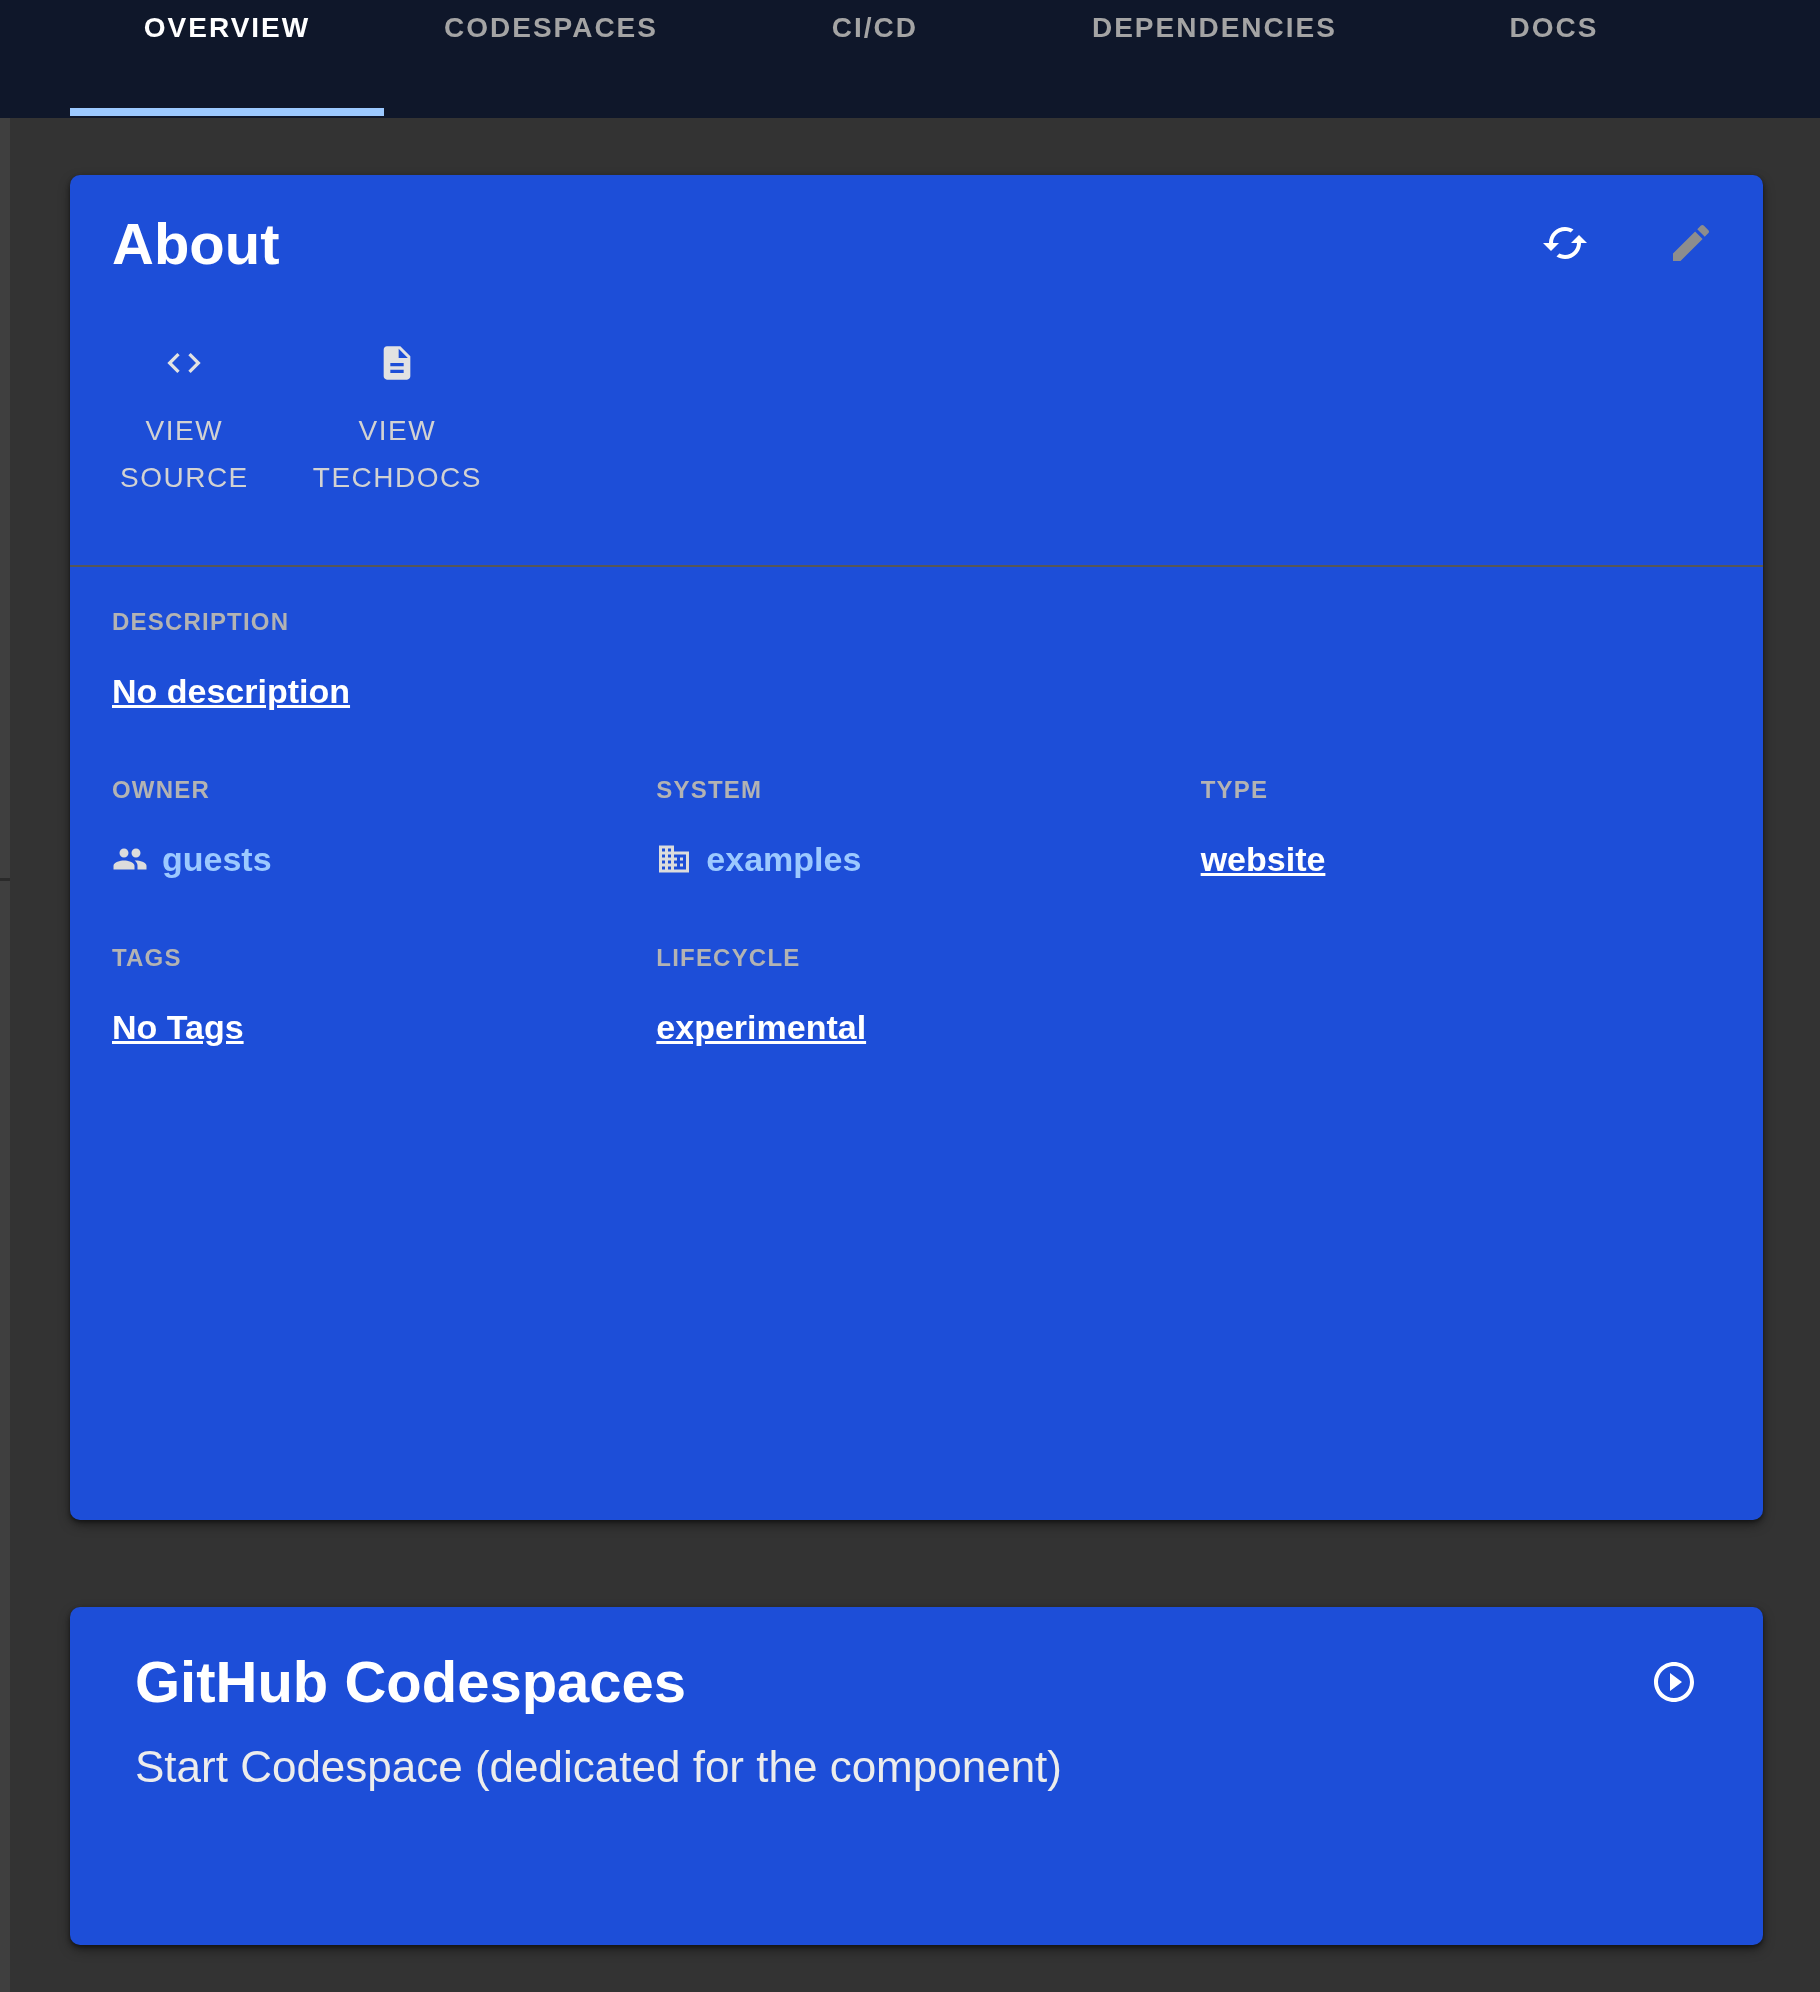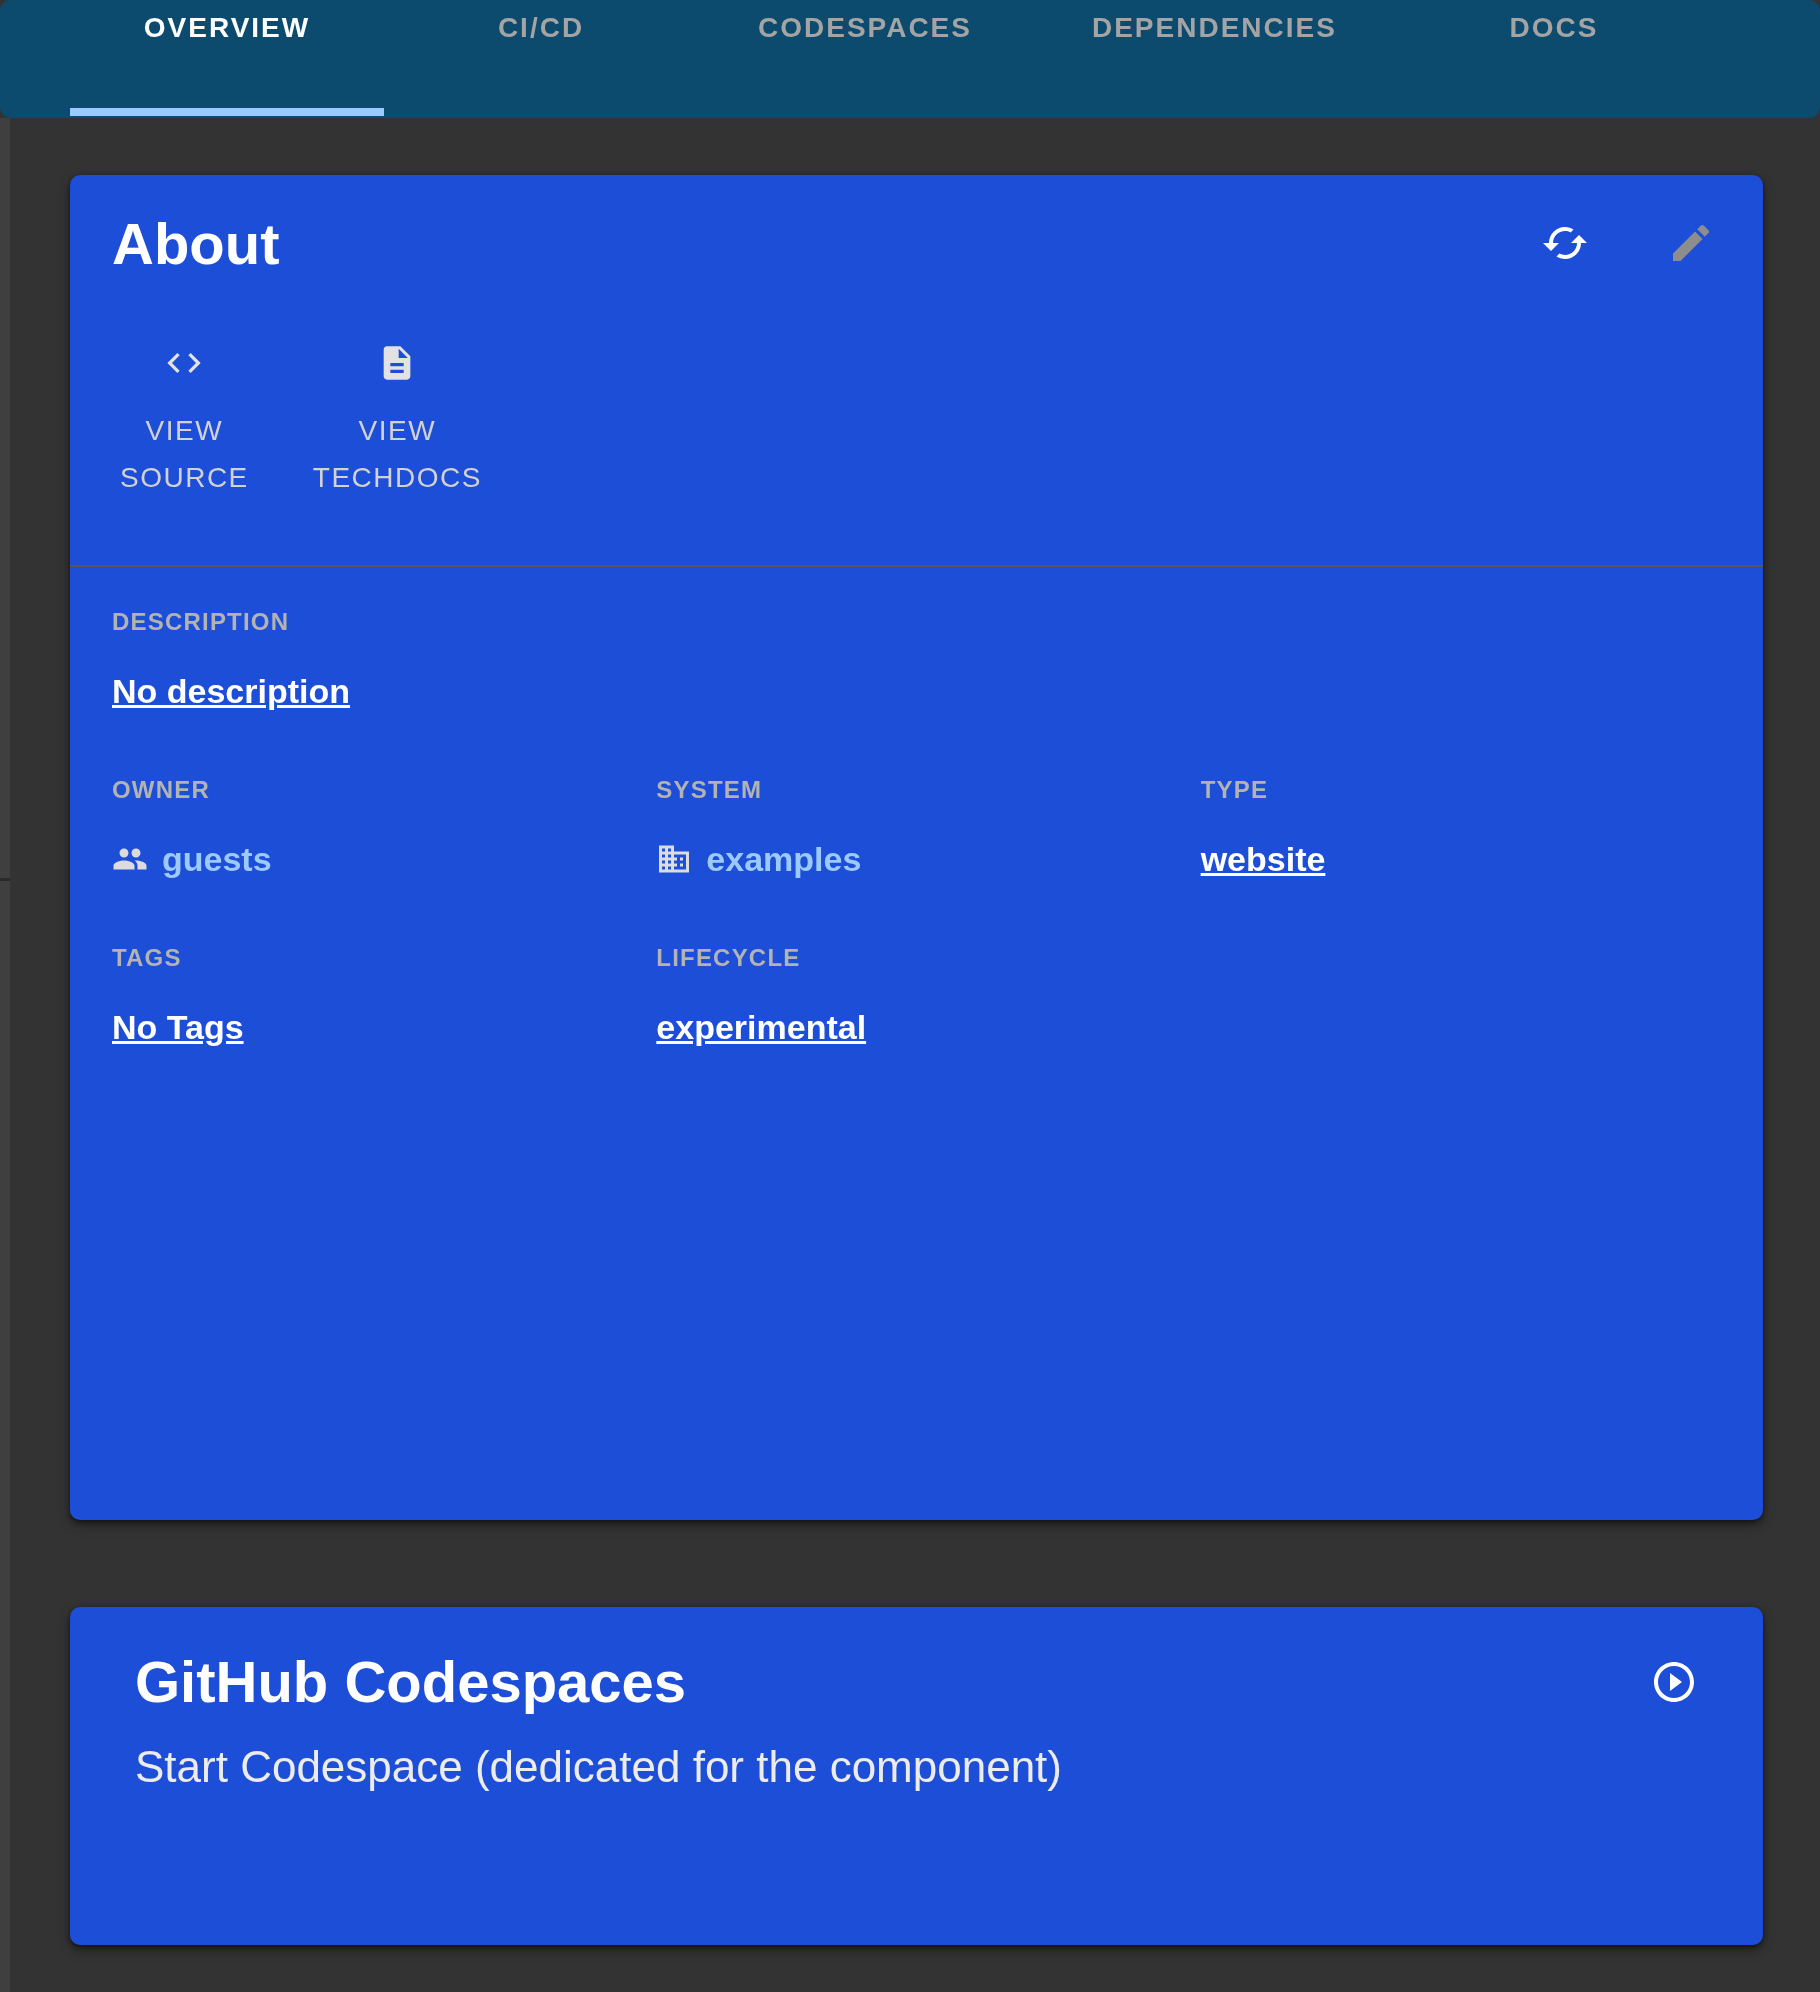--- a/index.html
+++ b/index.html
@@ -1,20 +1,20 @@
 <!DOCTYPE html>
 <html><head>
 <meta charset="utf-8">
 <style>
   html,body{margin:0;padding:0;background:#333333;}
   .screen{position:relative;width:1820px;height:1992px;overflow:hidden;background:#333333;
           font-family:"Liberation Sans",sans-serif;-webkit-font-smoothing:antialiased;}
 
   
-  .topbar{position:absolute;top:0;left:0;width:1820px;height:118px;background:#0c4a6e;border-radius:11px;}
+  .topbar{position:absolute;top:0;left:0;width:1820px;height:118px;background:#0f172a;}
   .tabs{display:flex;height:118px;padding-left:70px;}
   .tab{position:relative;box-sizing:border-box;min-width:314px;padding:12px 60px 0;
        text-align:center;font-size:28px;font-weight:700;letter-spacing:2px;color:#a4a4a4;cursor:pointer;}
   .tab.active{color:#ffffff;}
   .tab .indicator{display:none;position:absolute;left:0;bottom:2px;width:100%;height:8px;background:#9cc9ff;}
   .tab.active .indicator{display:block;}
 
   
   .left-strip{position:absolute;left:0;top:118px;width:10px;height:1874px;background:#3f3f3f;}
   .left-strip-notch{position:absolute;left:0;top:878px;width:10px;height:3px;background:#2a2a2a;}
@@ -59,25 +59,25 @@
 
 <div class="screen">
 
   <header class="topbar">
     <nav class="tabs">
       <div class="tab active">
         <span>OVERVIEW</span>
         <span class="indicator"></span>
       </div>
       <div class="tab">
-        <span>CI/CD</span>
+        <span>CODESPACES</span>
         
       </div>
       <div class="tab">
-        <span>CODESPACES</span>
+        <span>CI/CD</span>
         
       </div>
       <div class="tab">
         <span>DEPENDENCIES</span>
         
       </div>
       <div class="tab">
         <span>DOCS</span>
         
       </div>

